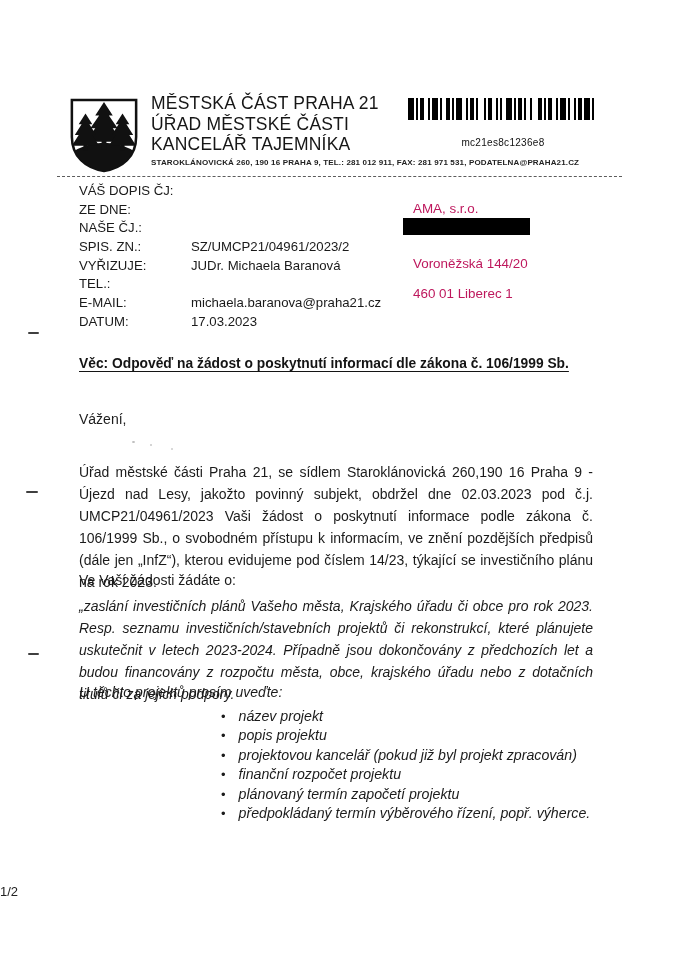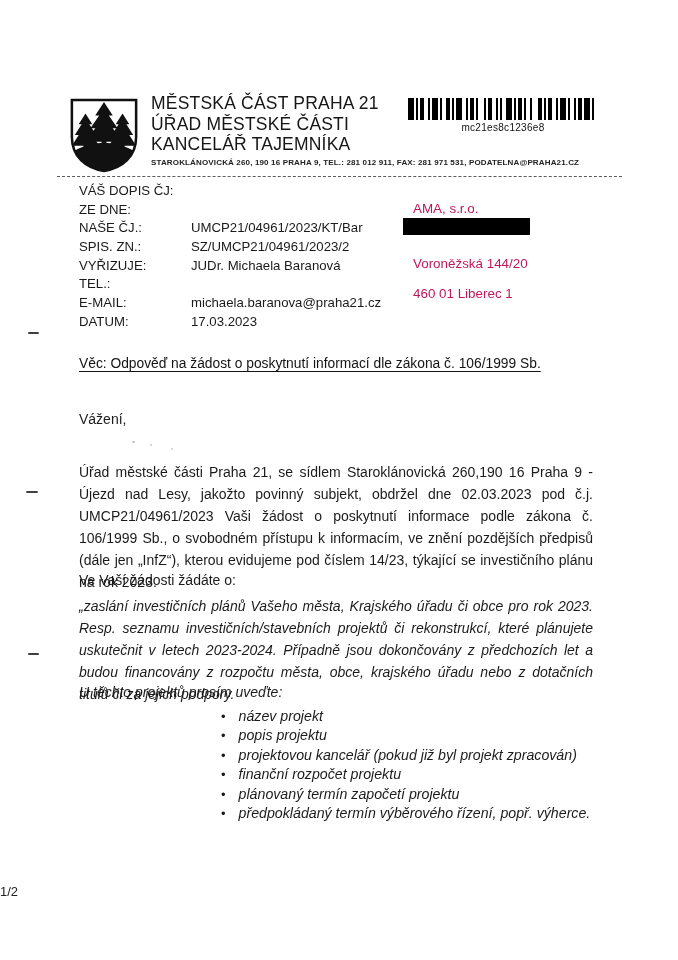--- a/index.html
+++ b/index.html
@@ -36,21 +36,21 @@
     letter-spacing: 0.15px;
     color: #222;
     white-space: nowrap;
   }
 
   .barcode-wrap { left: 408px; top: 98px; width: 190px; }
   .barcode-wrap svg { display: block; width: 190px; height: 22px; }
   .barcode-label {
     text-align: center;
     font-size: 10px;
-    margin-top: 2px;
+    margin-top: 17px;
     color: #111;
     letter-spacing: 0.3px;
   }
 
   .divider {
     left: 57px; top: 176px; width: 565px; height: 0;
     border-top: 1.6px dashed #5c5c5c;
   }
 
   
@@ -64,21 +64,21 @@
   .redaction-bar {
     width: 127px; height: 17px; background: #000000;
     margin: 1px 0 2px -10px;
   }
   .recipient-street { line-height: 18px; margin-top: 20px; }
   .recipient-city { line-height: 18px; margin-top: 12px; }
 
   
   .subject {
     left: 79px; top: 356px;
-    font-size: 13.8px; font-weight: normal;
+    font-size: 13.8px; font-weight: bold;
     text-decoration: underline;
     text-underline-offset: 3px;
     text-decoration-thickness: 1.4px;
     white-space: nowrap;
     color: #141414;
   }
   .salutation { left: 79px; top: 411px; font-size: 14px; }
 
   .para {
     left: 79px; width: 514px;
@@ -187,21 +187,20 @@
   <div class="meta-row">
     <span class="meta-label">VÁŠ DOPIS ČJ:</span>
     <span class="meta-value"></span>
   </div>
   <div class="meta-row">
     <span class="meta-label">ZE DNE:</span>
     <span class="meta-value"></span>
   </div>
   <div class="meta-row">
     <span class="meta-label">NAŠE ČJ.:</span>
-    <span class="meta-value">UMCP21/04961/2023/KT/Bar</span>
   </div>
   <div class="meta-row">
     <span class="meta-label">SPIS. ZN.:</span>
     <span class="meta-value">SZ/UMCP21/04961/2023/2</span>
   </div>
   <div class="meta-row">
     <span class="meta-label">VYŘIZUJE:</span>
     <span class="meta-value">JUDr. Michaela Baranová</span>
   </div>
   <div class="meta-row">

